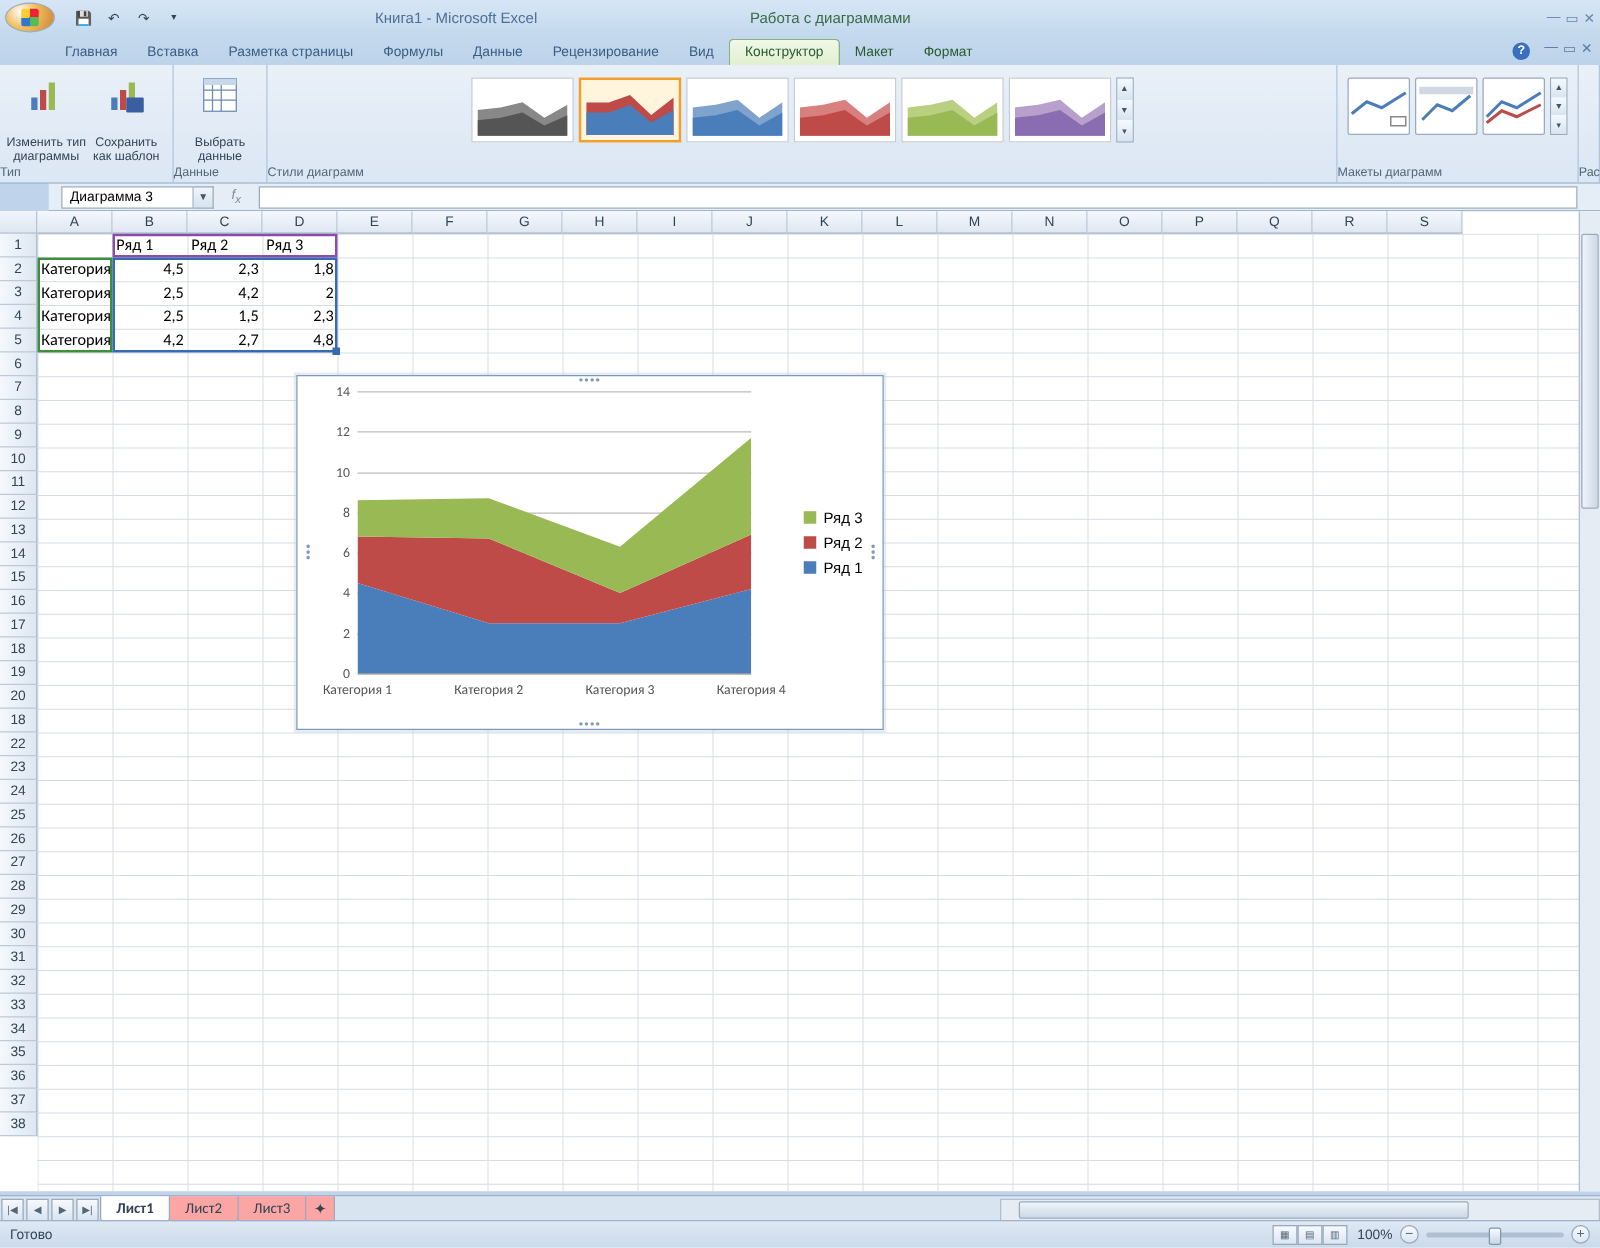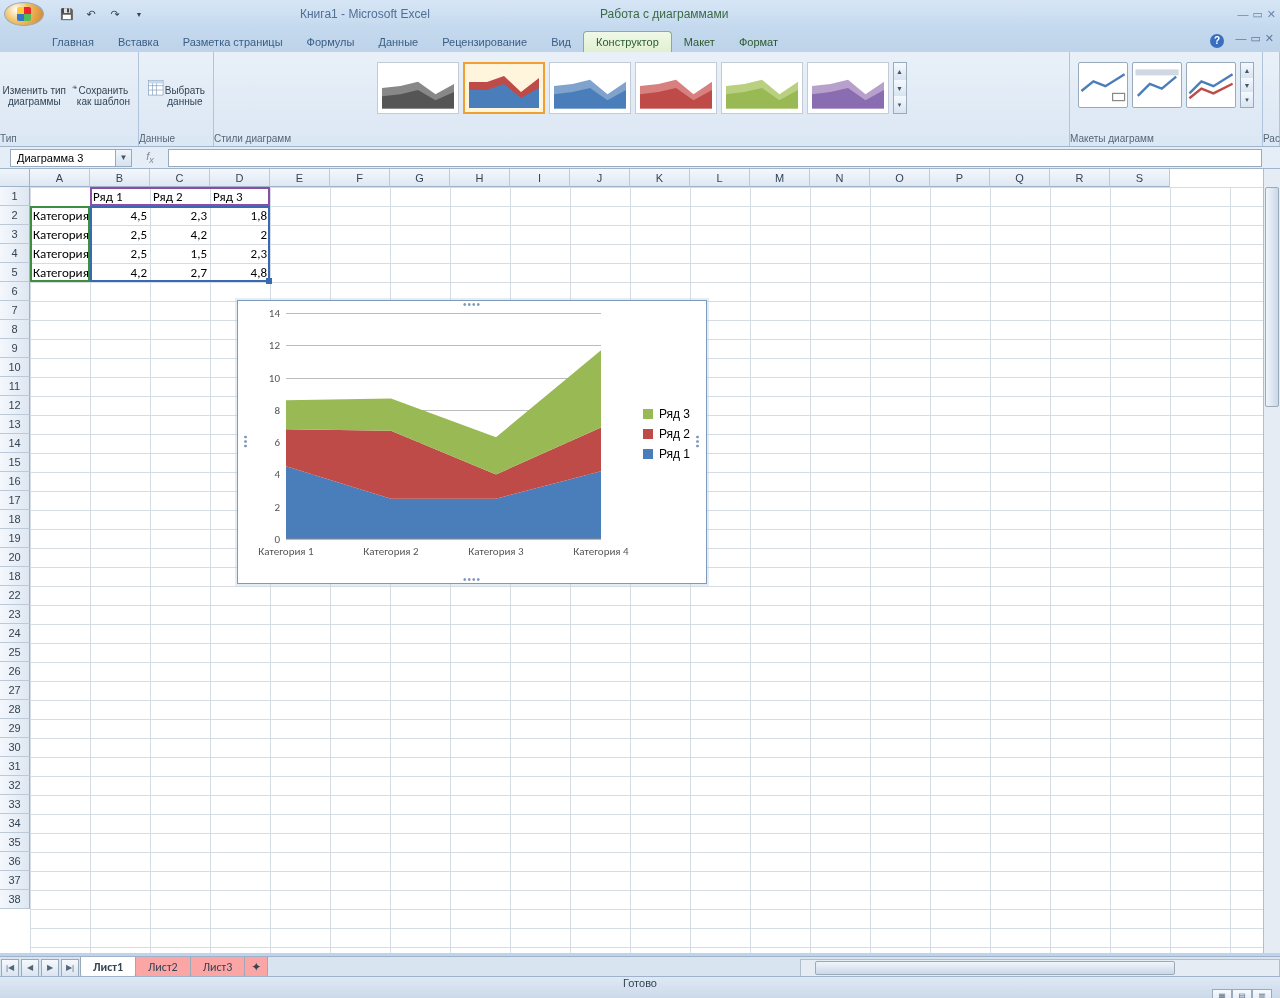--- a/index.html
+++ b/index.html
@@ -16,34 +16,34 @@
 
 .tabstrip { height: 24px; background: linear-gradient(#c4d9ee, #bdd3e9); display: flex; align-items: flex-end; padding-left: 40px; gap: 0; }
 .tab { padding: 4px 12px 4px 12px; color: #3b5d84; cursor: pointer; border-top-left-radius: 4px; border-top-right-radius: 4px; }
 .tab.active { background: linear-gradient(#f0f8e8, #e0f0d0); color: #2b5a30; border: 1px solid #8ab080; border-bottom: none; }
 .tab.ctx { color: #2b5a30; }
 
 .ribbon { height: 95px; background: linear-gradient(#e9f0f8, #dbe7f4); border-bottom: 1px solid #a0b5cc; display: flex; }
 .rgroup { border-right: 1px solid #b0c5dc; padding: 4px 8px 0 8px; display: flex; flex-direction: column; align-items: center; position: relative; }
 .rgroup-label { position: absolute; bottom: 2px; left: 0; right: 0; text-align: left; color: #567; font-size: 10px; }
 .rgroup-items { display: flex; gap: 6px; flex: 1; align-items: flex-start; }
-.rbig { width: 58px; height: 75px; text-align: center; display: flex; flex-direction: row; align-items: center; justify-content: flex-end; padding-top: 4px; color: #345; cursor: pointer; border-radius: 3px; }
+.rbig { width: 58px; height: 75px; text-align: center; display: flex; flex-direction: column; align-items: center; justify-content: space-between; padding-top: 4px; color: #345; cursor: pointer; border-radius: 3px; }
 .ricon { width: 32px; height: 32px; margin-bottom: 2px; }
 .rlabel { font-size: 10px; line-height: 11px; }
 
 .layout-gallery { display: flex; gap: 4px; padding-top: 6px; }
 .layout-thumb { width: 50px; height: 46px; background: #fff; border: 1px solid #9ab; border-radius: 2px; display: flex; align-items: center; justify-content: center; }
 .style-gallery { display: flex; gap: 4px; padding-top: 6px; }
 .style-thumb { width: 82px; height: 52px; background: #fff; border: 1px solid #c3ccd6; padding: 4px; }
 .style-thumb.sel { border: 2px solid #f0a030; background: #fff4dc; }
 .style-thumb svg { width: 100%; height: 100%; }
 .gal-spin { width: 14px; display: flex; flex-direction: column; border: 1px solid #9ab; }
 .gal-spin div { flex: 1; text-align: center; background: linear-gradient(#f4f9ff,#d8e4f0); font-size: 7px; color: #456; display: flex; align-items: center; justify-content: center; }
 
-.fx-bar { height: 22px; background: #e5edf7; border-bottom: 1px solid #a0b5cc; display: flex; align-items: center; }
+.fx-bar { height: 22px; background: #e5edf7; border-bottom: 1px solid #a0b5cc; display: flex; align-items: center; margin-left: 39px; }
 .name-box { width: 106px; height: 18px; background: #fff; border: 1px solid #9ab; margin-left: 10px; padding: 0 6px; display: flex; align-items: center; }
 .name-box-arrow { width: 16px; height: 18px; background: linear-gradient(#f0f5fb,#d5e2f0); border: 1px solid #9ab; border-left: none; text-align: center; font-size: 8px; color: #456; line-height: 16px; }
 .fx-btns { width: 36px; display: flex; justify-content: center; color: #889; gap: 4px; }
 .fx-input { flex: 1; height: 18px; background: #fff; border: 1px solid #9ab; margin-right: 18px; }
 
 .grid-area { position: absolute; top: 169px; left: 0; right: 0; bottom: 45px; background: #fff; }
 .col-headers { position: absolute; top: 0; left: 30px; height: 18px; display: flex; background: linear-gradient(#f4f8fd, #dde6f1); }
 .col-h { border-right: 1px solid #bcc9d9; border-bottom: 1px solid #9fb2c9; text-align: center; line-height: 18px; color: #345; font-size: 11px; }
 .row-headers { position: absolute; top: 18px; left: 0; width: 30px; background: linear-gradient(90deg, #f4f8fd, #dde6f1); }
 .row-h { height: 19px; border-bottom: 1px solid #bcc9d9; border-right: 1px solid #9fb2c9; text-align: center; line-height: 19px; color: #345; }
@@ -74,21 +74,21 @@
 .legend-sw { width: 10px; height: 10px; }
 
 .sheet-tabs { position: absolute; bottom: 20px; left: 0; right: 0; height: 22px; background: #d8e4f0; border-top: 1px solid #9fb2c9; display: flex; align-items: center; }
 .nav-btns { display: flex; }
 .nav-btn { width: 18px; height: 18px; background: linear-gradient(#f6f9fd,#dae5f1); border: 1px solid #9ab; margin: 1px; text-align: center; font-size: 8px; line-height: 16px; color: #567; }
 .sheet-tab { padding: 3px 12px; background: #fca5a5; border: 1px solid #9ab; border-top: none; border-bottom-left-radius: 4px; border-bottom-right-radius: 4px; margin-right: -1px; color: #345; font-family: Calibri, sans-serif; font-size: 12px; }
 .sheet-tab.active { background: #fff; font-weight: bold; }
 .hscroll { margin-left: auto; width: 480px; height: 18px; background: #e6ecf3; border: 1px solid #b0bfce; position: relative; }
 .hscroll-thumb { position: absolute; left: 14px; top: 1px; bottom: 1px; width: 360px; background: linear-gradient(#f0f5fb,#ccd8e6); border: 1px solid #9ab; border-radius: 2px; }
 
-.statusbar { position: absolute; bottom: 0; left: 0; right: 0; height: 22px; background: linear-gradient(#dfe9f5,#cbd9e9); border-top: 1px solid #9fb2c9; display: flex; align-items: center; padding: 0 8px; color: #345; flex-direction: column; }
+.statusbar { position: absolute; bottom: 0; left: 0; right: 0; height: 22px; background: linear-gradient(#dfe9f5,#cbd9e9); border-top: 1px solid #9fb2c9; display: flex; align-items: center; padding: 0 8px; color: #345; }
 .view-btns { margin-left: auto; display: flex; gap: 0; }
 .view-btn { width: 20px; height: 16px; border: 1px solid #9ab; background: linear-gradient(#f6faff,#dbe6f2); font-size: 8px; text-align: center; line-height: 14px; color: #567; }
 .zoom { display: flex; align-items: center; gap: 6px; margin-left: 8px; }
 .zoom-slider { width: 110px; height: 4px; background: #b0c0d0; position: relative; border-radius: 2px; }
 .zoom-slider::after { content: ""; position: absolute; left: 50%; top: -4px; width: 8px; height: 12px; background: linear-gradient(#f6faff,#cad7e6); border: 1px solid #8097b0; border-radius: 2px; transform: translateX(-50%); }
 .zoom-btn { width: 15px; height: 15px; border: 1px solid #9ab; border-radius: 8px; background: linear-gradient(#f6faff,#dbe6f2); text-align: center; line-height: 12px; font-size: 11px; color: #567; }
 .vscroll { position: absolute; right: 0; top: 0; bottom: 0; width: 17px; background: #e6ecf3; border-left: 1px solid #b0bfce; }
 .vscroll-thumb { position: absolute; top: 18px; left: 1px; right: 1px; height: 220px; background: linear-gradient(90deg,#f0f5fb,#ccd8e6); border: 1px solid #9ab; border-radius: 2px; }
 .help-icon { position: absolute; right: 56px; top: 34px; width: 14px; height: 14px; border-radius: 50%; background: #3a6fc0; color: #fff; font-size: 10px; text-align: center; line-height: 14px; font-weight: bold; }
 .min-rest { position: absolute; right: 6px; top: 32px; display: flex; gap: 4px; color: #5b7aa0; }

